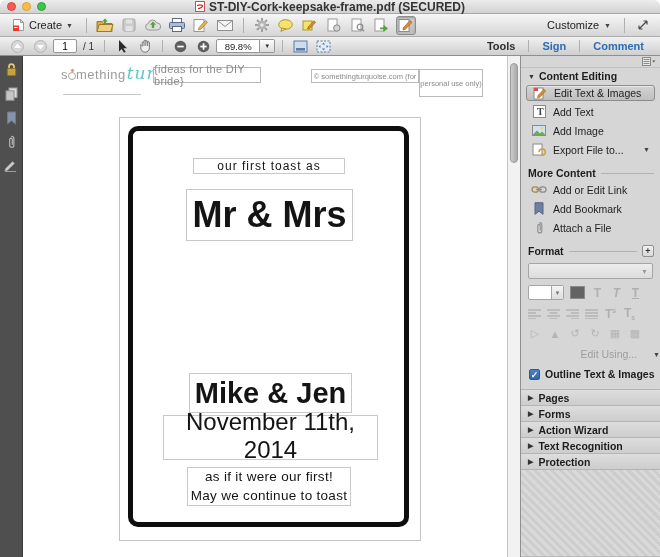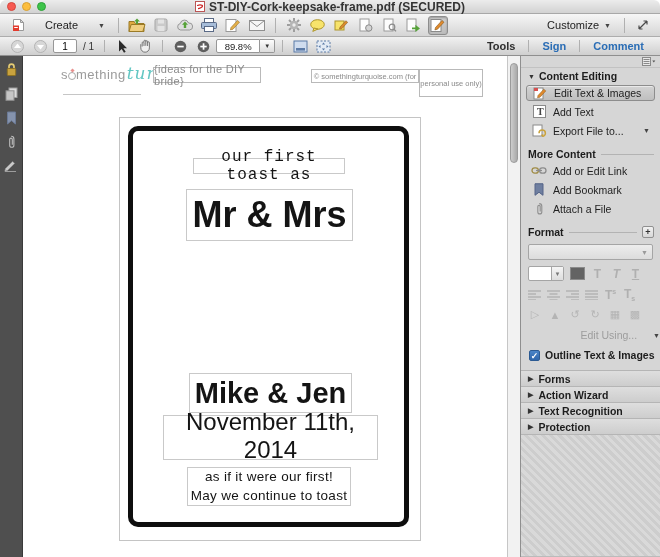--- a/index.html
+++ b/index.html
@@ -20,21 +20,21 @@
   
   .tb1 { height:23px; background:linear-gradient(#f6f6f6,#d5d5d5); border-bottom:1px solid #adadad;
     display:flex; align-items:center; padding:0 7px; gap:4px; }
   .tb2 { height:19px; background:linear-gradient(#f1f1f1,#cfcfcf); border-bottom:1px solid #8f8f8f;
     display:flex; align-items:center; padding:0 7px; gap:3px; }
   .sep { width:1px; height:15px; background:#b0b0b0; margin:0 4px; flex:none; }
   .sep2 { width:1px; height:12px; background:#b0b0b0; margin:0 4px; flex:none; }
   .tbtn { display:flex; align-items:center; justify-content:center; height:19px; min-width:20px; border:1px solid transparent;
     border-radius:3px; background:transparent; cursor:default; }
   .tbtn.active { background:linear-gradient(#cfcfcf,#bcbcbc); border-color:#8d8d8d; box-shadow:inset 0 1px 2px rgba(0,0,0,.25); }
-  .createbtn { display:flex; align-items:center; gap:20px; font-size:11px; color:#222; padding:0 4px;text-align:center; }
+  .createbtn { display:flex; align-items:center; gap:4px; font-size:11px; color:#222; padding:0 4px;text-align:center; }
   .caret { font-size:7px; color:#444; }
   .customize { display:flex; align-items:center; gap:5px; font-size:11px; color:#222; padding:0 4px; }
   .spacer { flex:1; }
   .pageinput { width:24px; height:14px; border:1px solid #979797; border-radius:2px; font-size:10px; text-align:center;
     font-family:"Liberation Sans",sans-serif; background:#fff; }
   .pagetotal { font-size:10px; color:#333; margin:0 3px; }
   .zoombox { width:44px; height:14px; border:1px solid #979797; border-radius:2px 0 0 2px; background:#fff; font-size:9.5px;
     display:flex; align-items:center; justify-content:center; color:#222; }
   .zoomcaret { width:15px; height:14px; border:1px solid #979797; border-left:none; border-radius:0 2px 2px 0;
     background:linear-gradient(#fdfdfd,#dcdcdc); display:flex; align-items:center; justify-content:center; font-size:6px; color:#333; }
@@ -59,21 +59,21 @@
   .editbox { border:1px solid #b9b9b9; background:#fff; color:#8a8a8a; display:flex; align-items:center; justify-content:center; }
   .tagline { position:absolute; left:130px; top:11px; width:108px; height:16px; font-size:11px; letter-spacing:.3px; }
   .copy1 { position:absolute; left:288px; top:13px; width:108px; height:14px; font-size:7.5px; }
   .copy2 { position:absolute; left:396px; top:13px; width:64px; height:28px; font-size:7.5px; }
 
   
   .design { position:absolute; left:96px; top:61px; width:302px; height:424px; border:1px solid #c4c4c4; background:#fff; }
   .frame { position:absolute; left:8px; top:8px; right:11px; bottom:13px; border:5px solid #0e0e0e; border-radius:10px; }
   .tbox { position:absolute; border:1px solid #c9c9c9; background:#fff; color:#141414; display:flex; flex-direction:column;
     align-items:center; justify-content:center; text-align:center; }
-  .tbox1 { left:73px; top:40px; width:152px; height:16px; font-size:16px; letter-spacing:1px;font-family:Liberation Mono, monospace; }
+  .tbox1 { left:73px; top:40px; width:152px; height:16px; font-size:12px; letter-spacing:1px; }
   .tbox2 { left:66px; top:71px; width:167px; height:52px; font-size:36px; font-weight:bold; letter-spacing:0px; }
   .tbox3 { left:69px; top:255px; width:163px; height:40px; font-size:29px; font-weight:bold; }
   .tbox4 { left:43px; top:297px; width:215px; height:45px; font-size:24px; }
   .tbox5 { left:67px; top:349px; width:164px; height:39px; font-size:13.5px; line-height:1.35; letter-spacing:.3px; }
   .dateline { width:76px; height:2px; background:#2a2a2a; margin-top:3px; }
 
   
   .vscroll { position:absolute; right:0; top:0; bottom:0; width:13px; background:#f2f2f2; border-left:1px solid #c6c6c6; }
   .vthumb { position:absolute; left:2px; top:7px; width:8px; height:100px; border-radius:4px;
     background:linear-gradient(90deg,#cdcdcd,#a9a9a9); border:1px solid #9b9b9b; }
@@ -426,20 +426,30 @@
         <span class="icw">
           <svg width="13" height="13">
               <rect x="0.5" y="0.5" width="12" height="12" fill="#fff" stroke="#8a8a8a"></rect>
               <text x="4" y="10" font-size="10" font-weight="bold" fill="#444" font-family="Liberation Serif, serif">T</text>
             </svg>
         </span>
         <span>Add Text</span>
       </div>
       <div class="pitem">
         <span class="icw">
+          <svg width="14" height="11">
+              <rect x="0.5" y="0.5" width="13" height="10" fill="#cfe3f2" stroke="#8a8a8a"></rect>
+              <path d="M1 9.5l4-4 3 3 2-2 3 3v0.5H1z" fill="#6fa852"></path>
+              <circle cx="10" cy="3.3" r="1.3" fill="#f2d35a"></circle>
+            </svg>
+        </span>
+        <span>Add Image</span>
+      </div>
+      <div class="pitem">
+        <span class="icw">
           <svg width="15" height="13">
               <rect x="1" y="1" width="9" height="11" fill="#fff" stroke="#8a8a8a"></rect>
               <path d="M7 9.2a3.2 3.2 0 1 1 3.2 3.2" fill="none" stroke="#caa23c" stroke-width="1.5"></path>
               <path d="M8.7 11l2.3 1.9.4-2.9z" fill="#caa23c"></path>
             </svg>
         </span>
         <span>Export File to...</span>
         <span class="caret" style="margin-left:auto;margin-right:10px;">▼</span>
       </div>
 
@@ -555,20 +565,24 @@
       </div>
 
       <div class="chkrow">
         <span class="chk">✓</span>
         <span>Outline Text &amp; Images</span>
       </div>
 
       <div class="collapsed">
         <div class="crow">
           <span class="disc">▶</span>
+          <span>Pages</span>
+        </div>
+        <div class="crow">
+          <span class="disc">▶</span>
           <span>Forms</span>
         </div>
         <div class="crow">
           <span class="disc">▶</span>
           <span>Action Wizard</span>
         </div>
         <div class="crow">
           <span class="disc">▶</span>
           <span>Text Recognition</span>
         </div>

